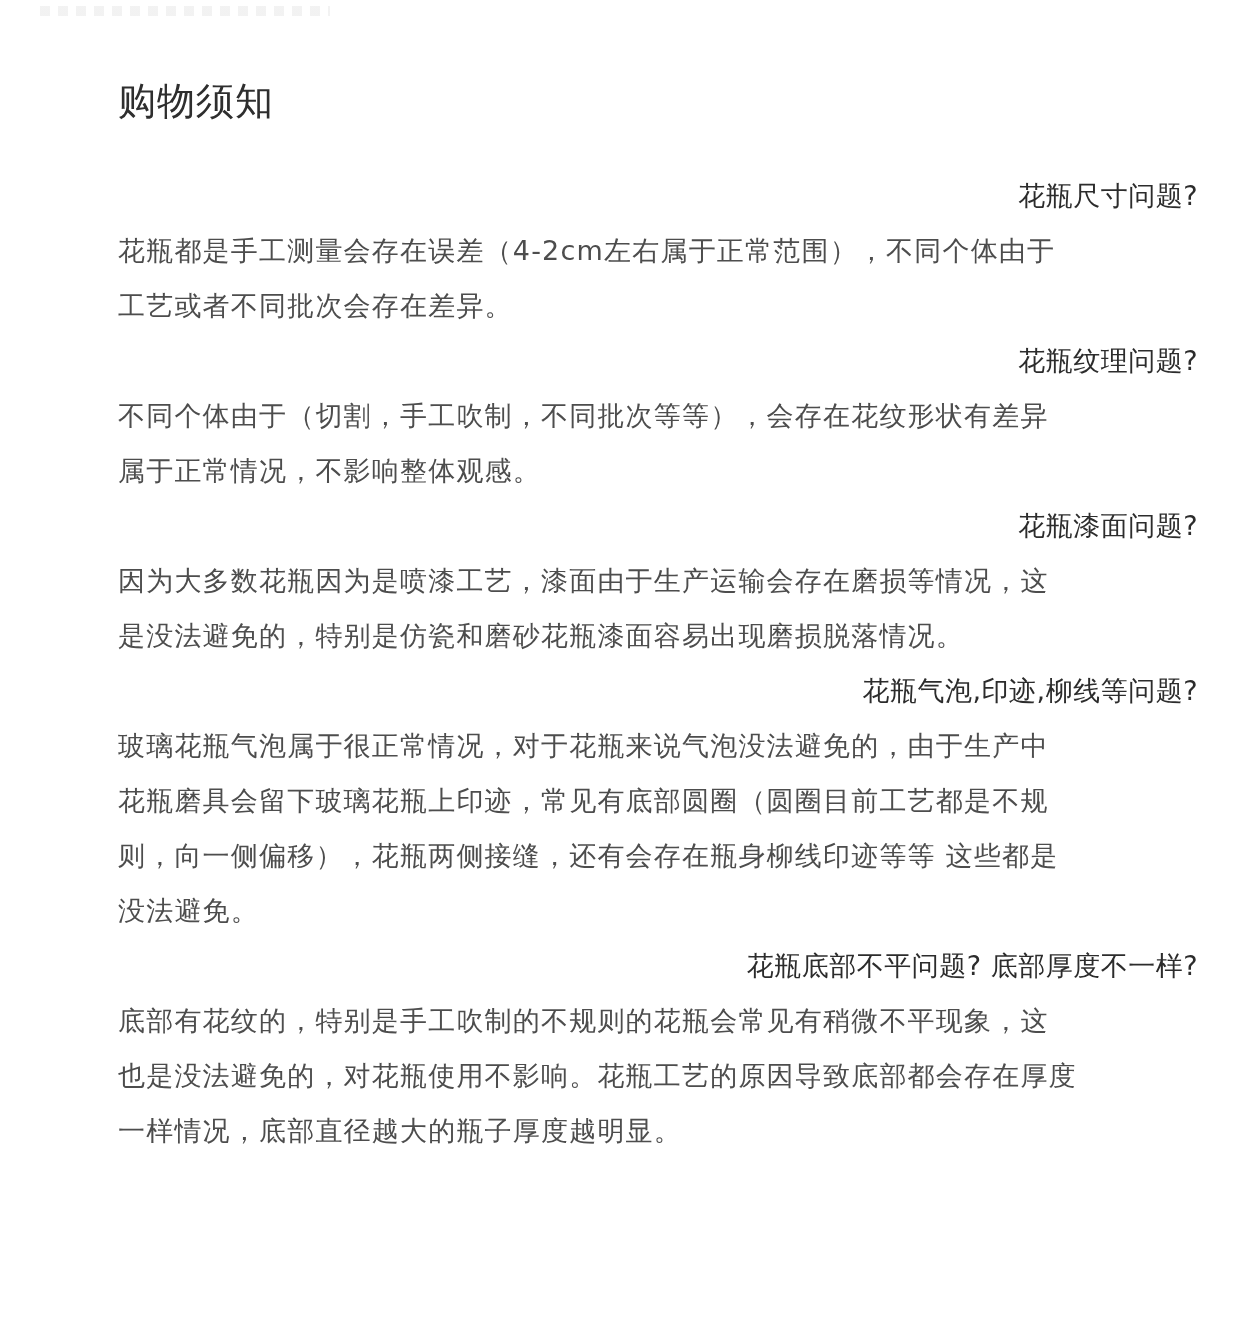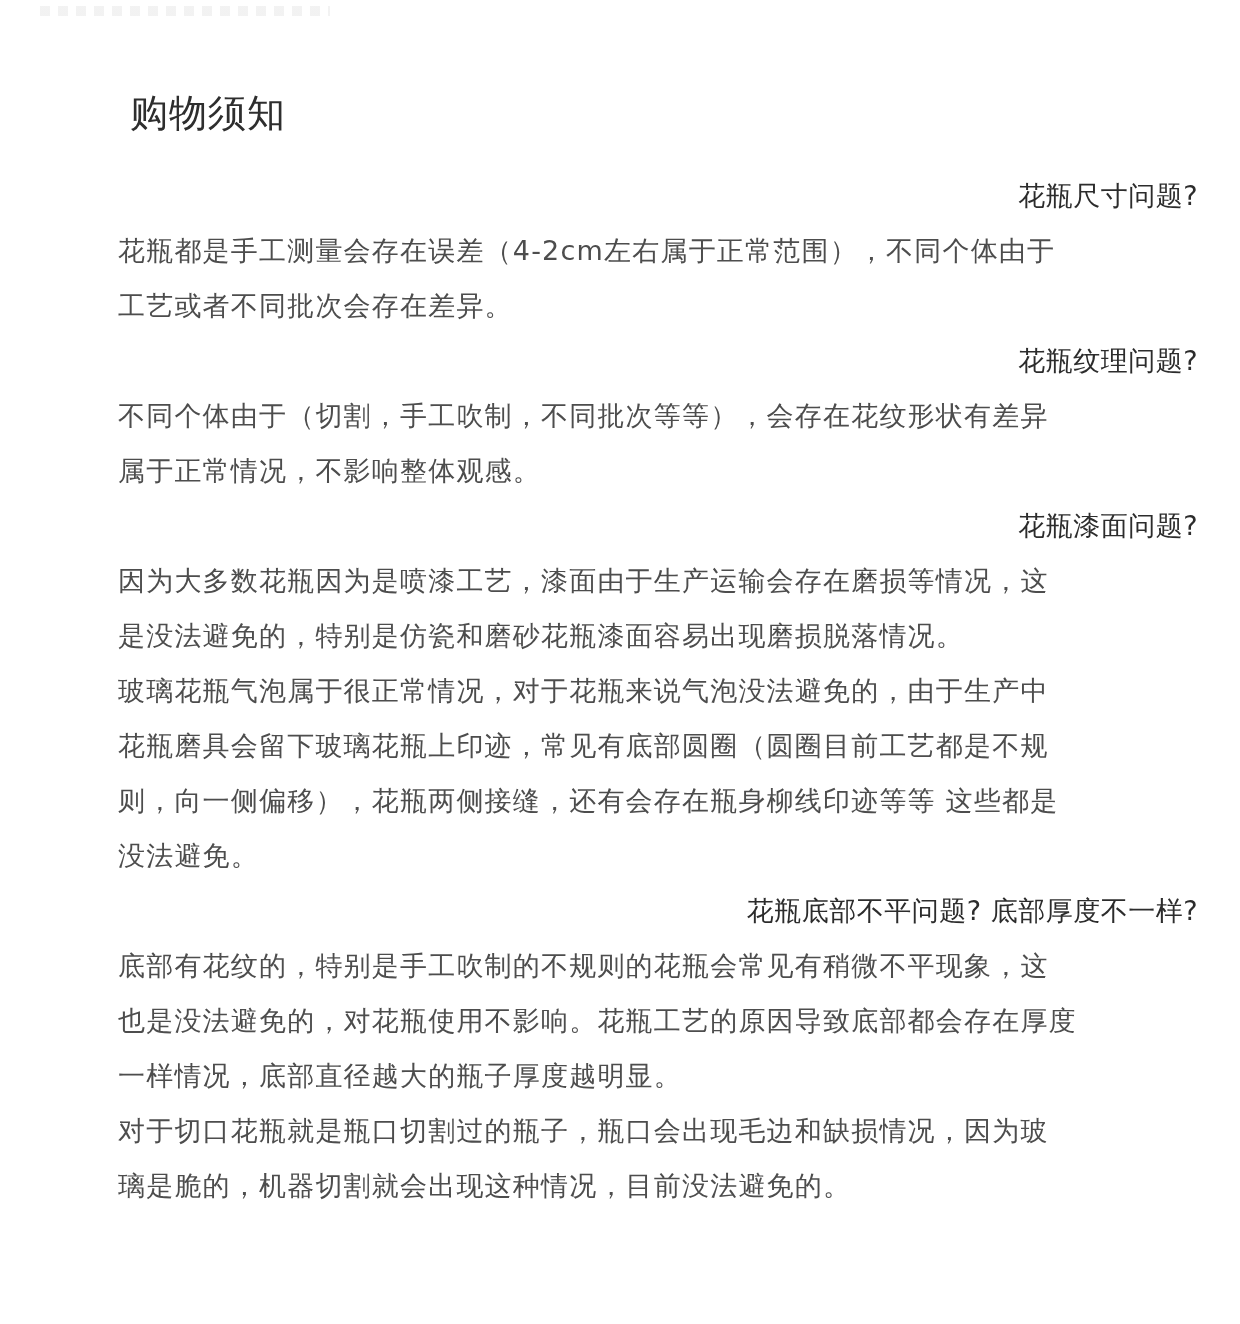--- a/index.html
+++ b/index.html
@@ -60,48 +60,47 @@
     letter-spacing: 1.2px;
     white-space: pre-line;
   }
 </style>
 </head>
 <body>
 
 <div class="top-faint"></div>
 
 <div class="page">
-  <h1 class="page-title" style="margin:12px;">购物须知</h1>
+  <h1 class="page-title" style="margin:0;">购物须知</h1>
 
   <div class="faq">
     <div>
       <div class="q">花瓶尺寸问题?</div>
       <div class="a">花瓶都是手工测量会存在误差（4-2cm左右属于正常范围），不同个体由于
 工艺或者不同批次会存在差异。</div>
     </div>
     <div>
       <div class="q">花瓶纹理问题?</div>
       <div class="a">不同个体由于（切割，手工吹制，不同批次等等），会存在花纹形状有差异
 属于正常情况，不影响整体观感。</div>
     </div>
     <div>
       <div class="q">花瓶漆面问题?</div>
       <div class="a">因为大多数花瓶因为是喷漆工艺，漆面由于生产运输会存在磨损等情况，这
 是没法避免的，特别是仿瓷和磨砂花瓶漆面容易出现磨损脱落情况。</div>
     </div>
     <div>
+      <div class="q">花瓶气泡,印迹,柳线等问题?</div>
       <div class="a">玻璃花瓶气泡属于很正常情况，对于花瓶来说气泡没法避免的，由于生产中
 花瓶磨具会留下玻璃花瓶上印迹，常见有底部圆圈（圆圈目前工艺都是不规
 则，向一侧偏移），花瓶两侧接缝，还有会存在瓶身柳线印迹等等 这些都是
 没法避免。</div>
     </div>
     <div>
       <div class="q">花瓶底部不平问题? 底部厚度不一样?</div>
       <div class="a">底部有花纹的，特别是手工吹制的不规则的花瓶会常见有稍微不平现象，这
 也是没法避免的，对花瓶使用不影响。花瓶工艺的原因导致底部都会存在厚度
 一样情况，底部直径越大的瓶子厚度越明显。</div>
     </div>
     <div>
-      <div class="a">对于切口花瓶就是瓶口切割过的瓶子，瓶口会出现毛边和缺损情况，因为玻
-璃是脆的，机器切割就会出现这种情况，目前没法避免的。</div>
     </div>
   </div>
 </div>
 
 </body></html>

